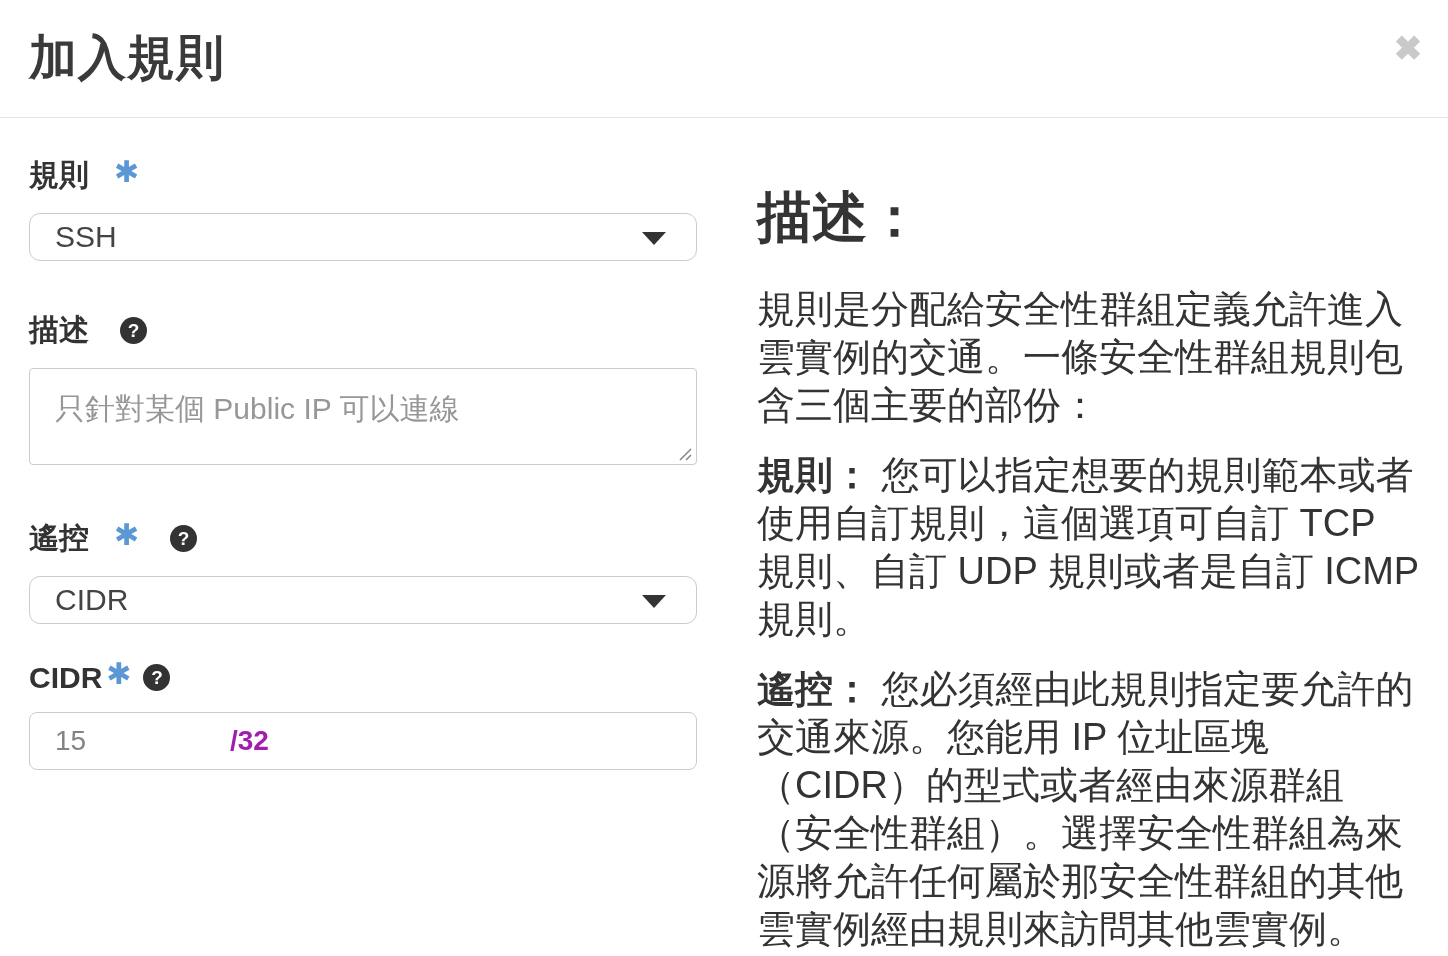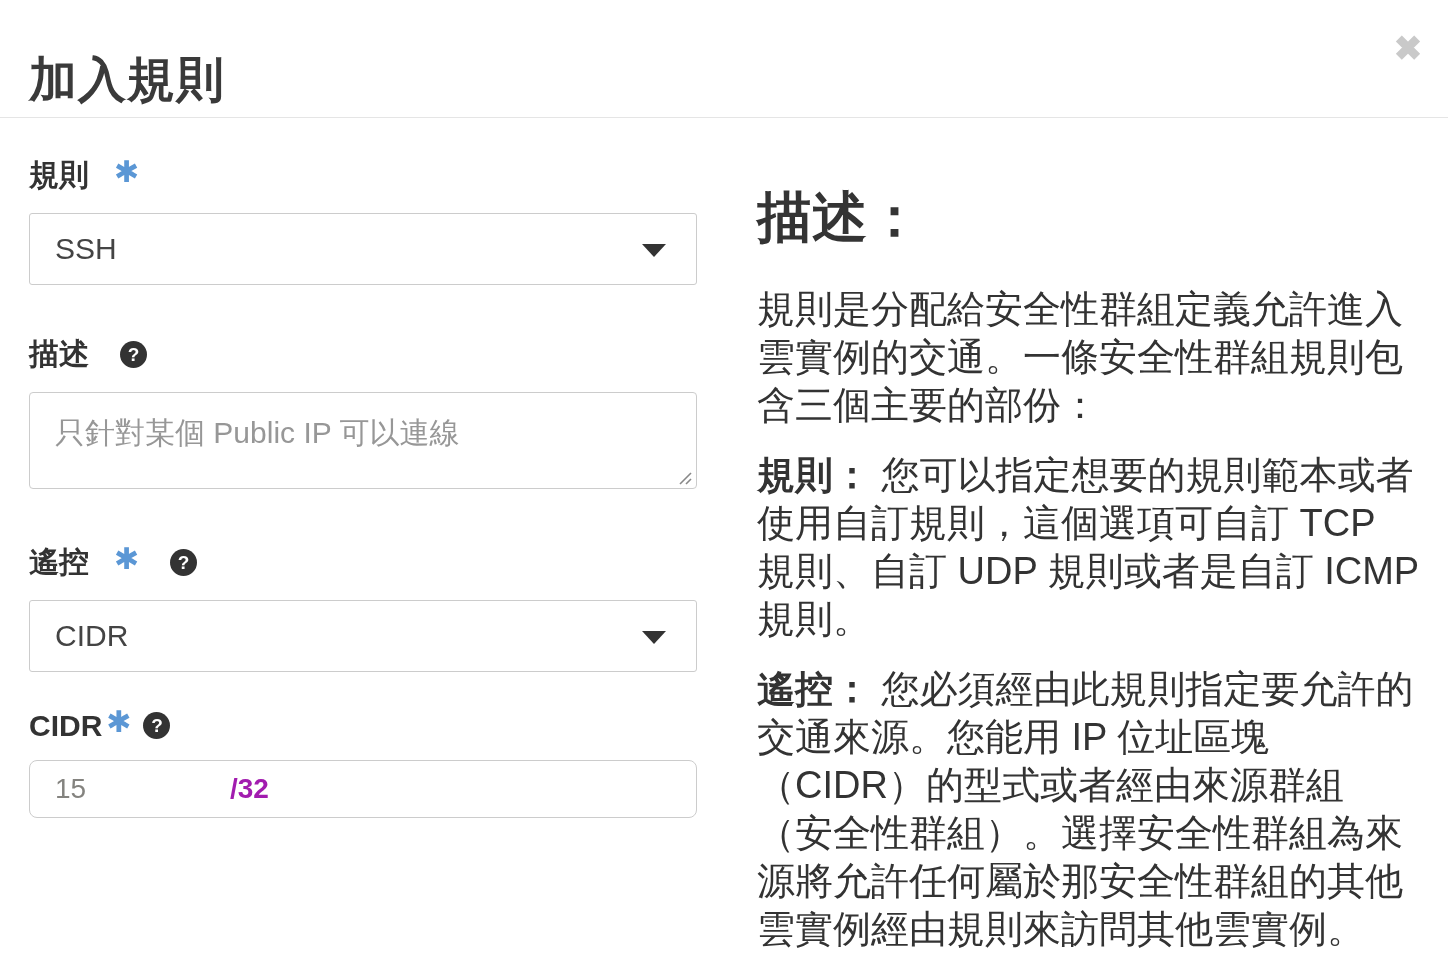--- a/index.html
+++ b/index.html
@@ -9,21 +9,21 @@
     color: #333;
     overflow: hidden;
   }
   .modal { width: 1448px; height: 956px; display: flex; flex-direction: column; background: #fff; }
 
   
   .modal-header {
     position: relative;
     height: 118px;
     border-bottom: 1px solid #e5e5e5;
-    padding: 48px 29px 0 29px;
+    padding: 26px 29px 0 29px;
     flex: 0 0 auto;
   }
   .modal-title { font-size: 48px; font-weight: bold; color: #3a3a3a; letter-spacing: 1px; }
   .close-btn {
     position: absolute; top: 26px; right: 18px;
     width: 44px; height: 44px;
     background: none; border: none; cursor: pointer;
     font-size: 34px; font-weight: bold; color: #c9c9c9; line-height: 44px; text-align: center;
   }
 
@@ -51,22 +51,22 @@
   .help-icon {
     display: inline-flex; align-items: center; justify-content: center;
     width: 27px; height: 27px; border-radius: 50%;
     background: #333; color: #fff;
     font-size: 19px; font-weight: bold;
     margin-left: 8px; cursor: pointer; flex: 0 0 auto;
   }
 
   .select-box {
     position: relative;
-    width: 668px; height: 72px;
-    border: 1px solid #ccc; border-radius: 3px;
+    width: 668px; height: 48px;
+    border: 1px solid #ccc; border-radius: 11px;
     background: #fff;
     display: flex; align-items: center;
     padding: 0 60px 0 25px;
     cursor: pointer;
   }
   .select-value { font-size: 30px; color: #444; }
   .caret {
     position: absolute; right: 30px; top: 50%; margin-top: -5px;
     width: 0; height: 0;
     border-left: 12px solid transparent;

